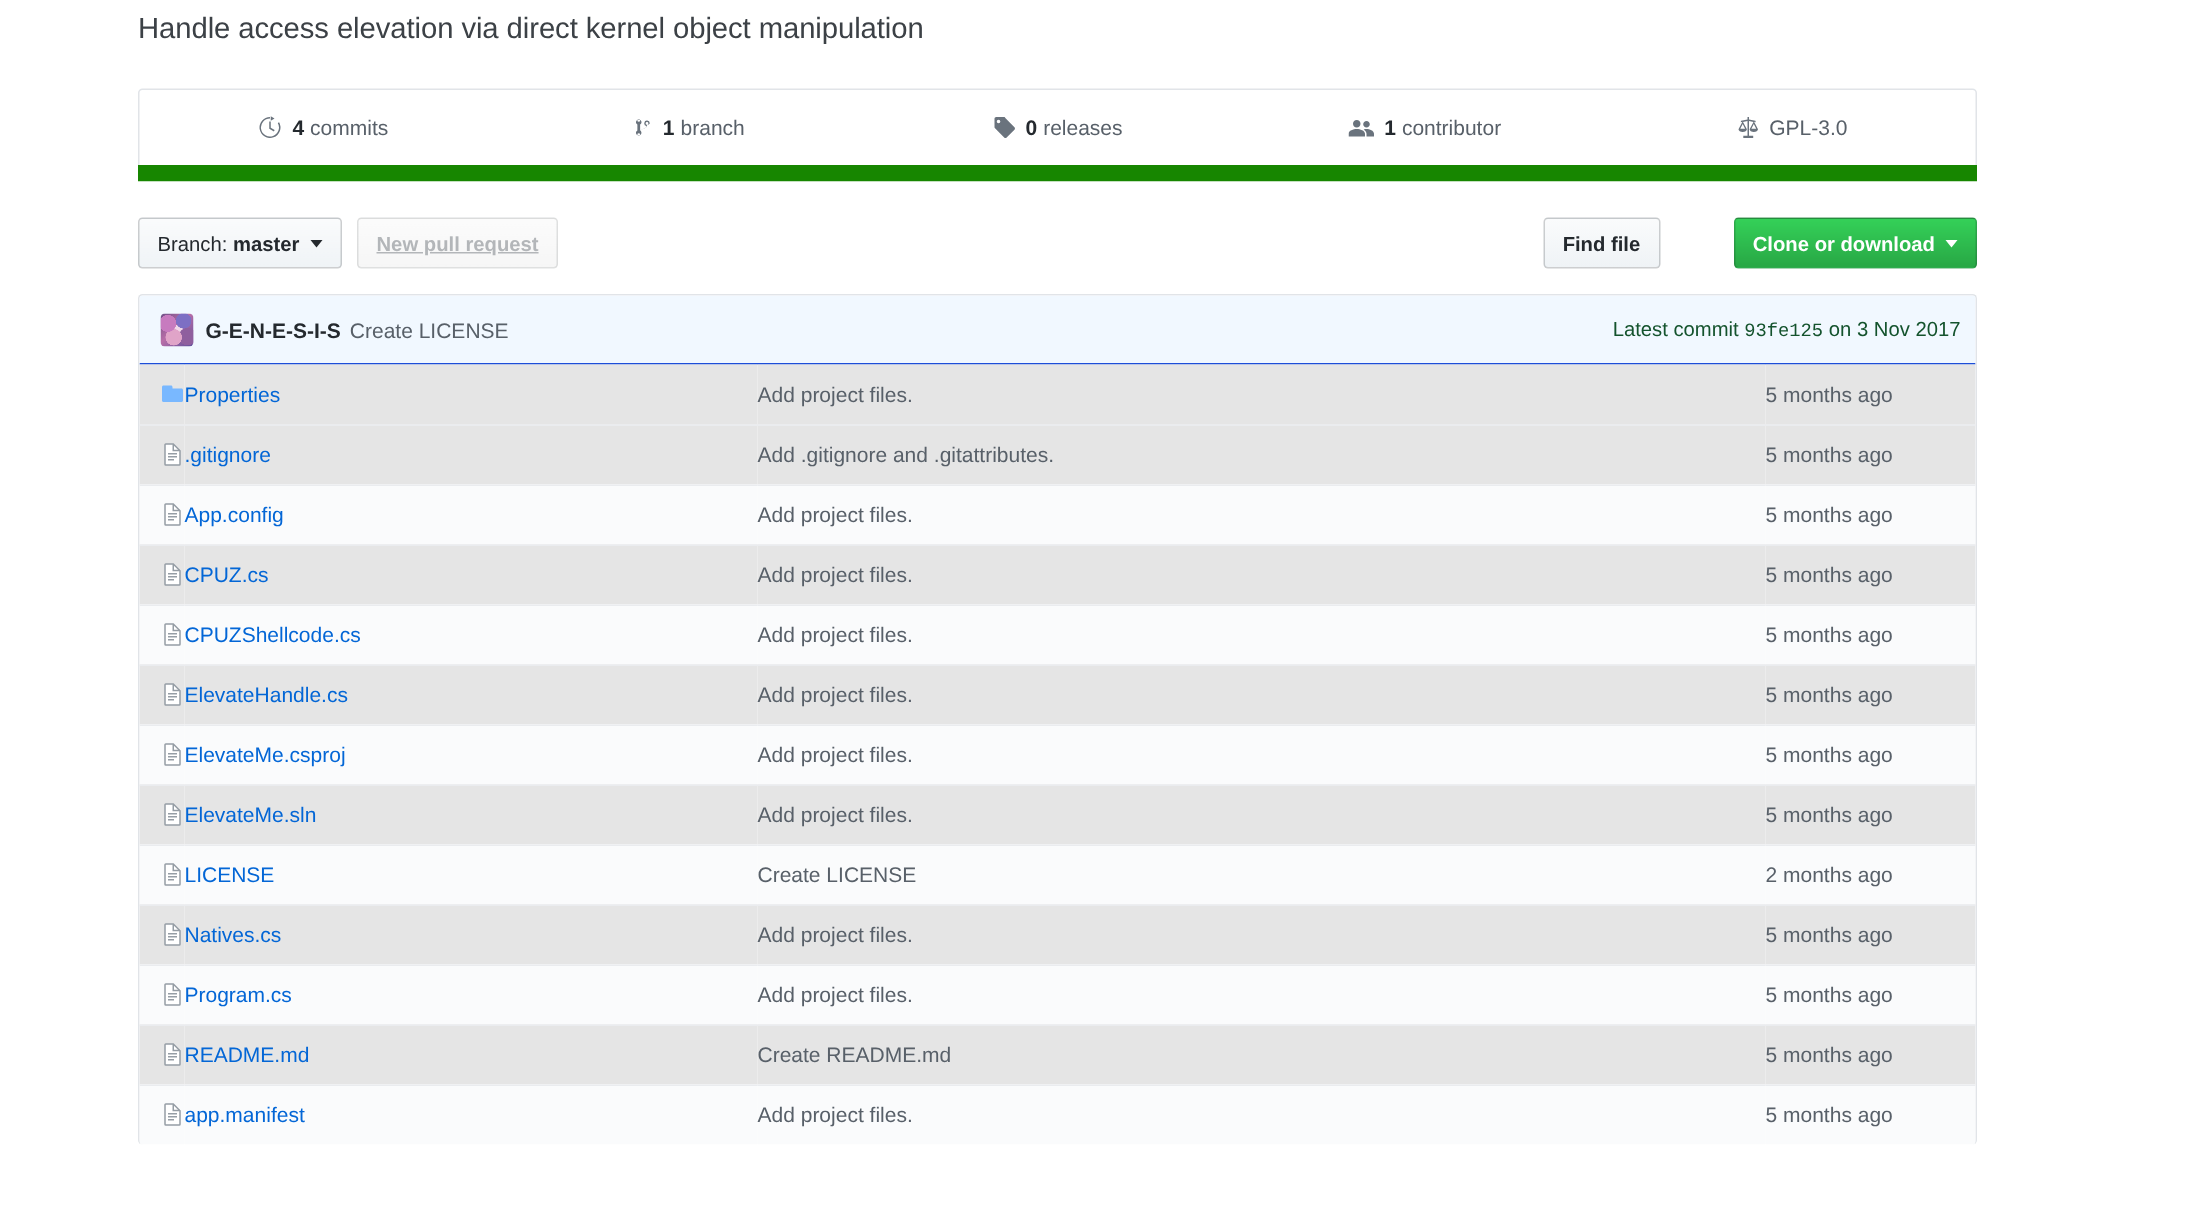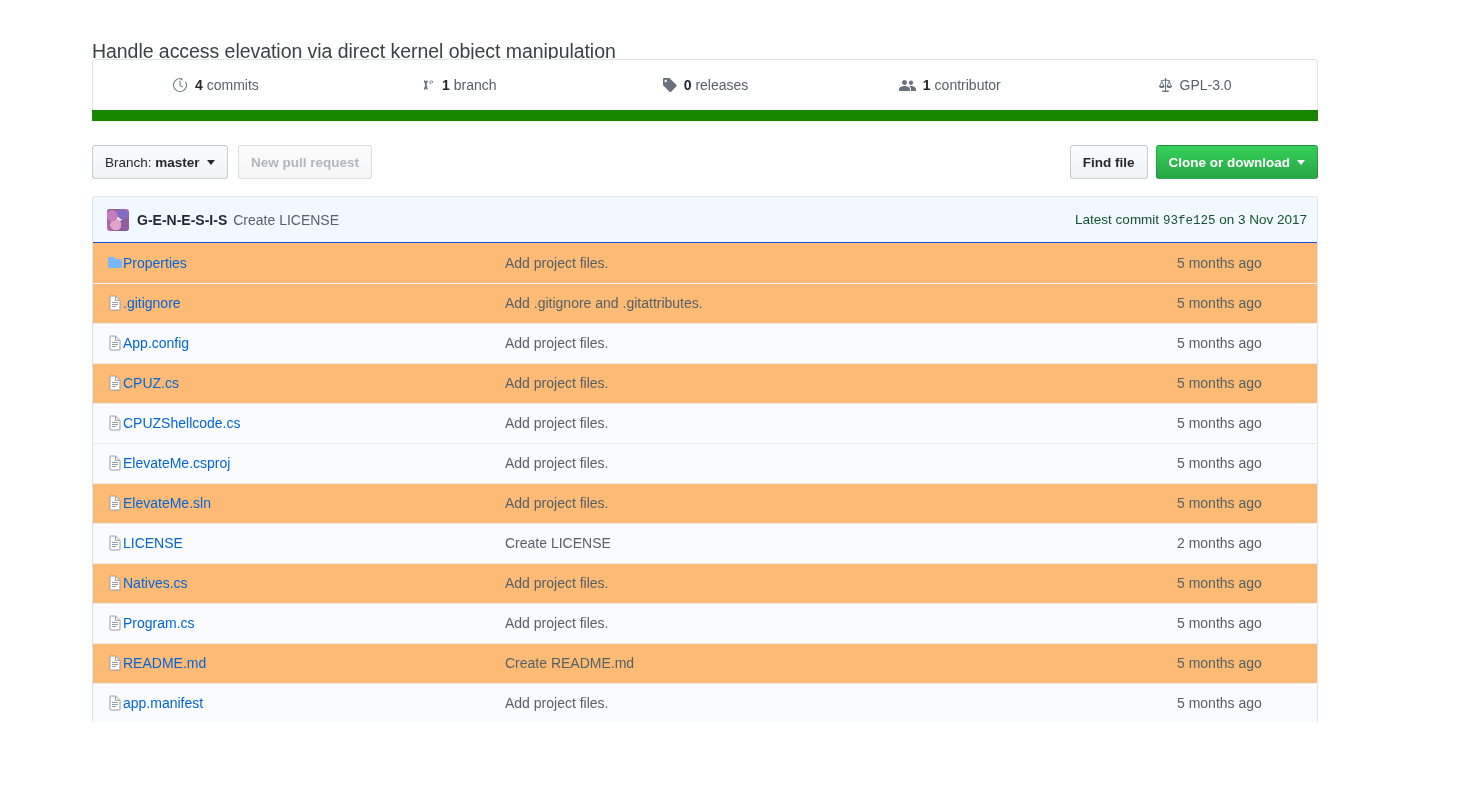--- a/index.html
+++ b/index.html
@@ -14,21 +14,20 @@
   .page { position: relative; width: 1459px; height: 810px; overflow: hidden; }
 
   
   .repo-description {
     position: absolute;
     left: 92px; top: 8px;
     font-size: 19.5px;
     color: #3c4146;
     letter-spacing: -0.05px;
     white-space: nowrap;
-    margin-top: 32px;
   }
 
   
   .overview-box {
     position: absolute;
     left: 92px; top: 59px;
     width: 1226px;
     border: 1px solid #e1e4e8;
     border-radius: 3px 3px 0 0;
     background: #ffffff;
@@ -101,22 +100,22 @@
     border-color: rgba(27,31,35,0.12);
     cursor: default;
   }
   .btn-primary {
     color: #ffffff;
     background-image: linear-gradient(#34d058, #28a745);
     background-color: #28a745;
     border-color: rgba(27,31,35,0.2);
   }
   .btn-left { position: absolute; left: 0; top: 0; }
-  .btn-pr { position: absolute; left: 146px; top: 0; }
-  .toolbar-right { position: absolute; right: 0; top: 0; display: flex; }
+  .btn-pr { position: absolute; left: 146px; top: 0; text-decoration: underline; }
+  .toolbar-right { position: absolute; right: 0; top: 0; display: flex; gap: 41px; }
   .btn-find { margin-right: 8px; }
   .caret {
     display: inline-block;
     width: 0; height: 0;
     margin-left: 7px;
     border-top: 5px solid currentColor;
     border-right: 4px solid transparent;
     border-left: 4px solid transparent;
     vertical-align: middle;
   }
@@ -159,21 +158,21 @@
   .commit-meta {
     margin-left: auto;
     color: #14532d;
     font-size: 13.5px;
     white-space: nowrap;
   }
   .commit-meta .sha { font-family: "Liberation Mono", monospace; font-size: 12.5px; }
 
   .files { width: 100%; border-collapse: collapse; }
   .files tr { height: 40px; }
-  .files tr.even { background: #fdba74; }
+  .files tr.even { background: #e5e5e5; }
   .files tr.odd { background: #fafbfc; }
   .files td {
     border-top: 1px solid #eaecef;
     font-size: 14px;
     padding: 0;
     vertical-align: middle;
   }
   .files tr:first-child td { border-top: none; }
   .cell-icon {
     width: 28px;
@@ -356,20 +355,32 @@
               <span class="octicon"><svg width="16" height="16" viewBox="0 0 12 16" fill="none">
                   <path d="M6.5 1H1.5a.5.5 0 0 0-.5.5v13a.5.5 0 0 0 .5.5h9a.5.5 0 0 0 .5-.5V5.5L6.5 1z" fill="#fff" stroke="#959da5" stroke-width="1"></path>
                   <path d="M6.5 1.2V5.4h4.2" stroke="#959da5" stroke-width="1" fill="none"></path>
                   <path d="M3 7.5h6M3 9.5h6M3 11.5h4" stroke="#959da5" stroke-width="1"></path>
                 </svg></span>
             </td>
             <td class="cell-name"><a>CPUZShellcode.cs</a></td>
             <td class="cell-msg"><a>Add project files.</a></td>
             <td class="cell-age">5 months ago</td>
           </tr>
+          <tr class="even">
+            <td class="cell-icon">
+              <span class="octicon"><svg width="16" height="16" viewBox="0 0 12 16" fill="none">
+                  <path d="M6.5 1H1.5a.5.5 0 0 0-.5.5v13a.5.5 0 0 0 .5.5h9a.5.5 0 0 0 .5-.5V5.5L6.5 1z" fill="#fff" stroke="#959da5" stroke-width="1"></path>
+                  <path d="M6.5 1.2V5.4h4.2" stroke="#959da5" stroke-width="1" fill="none"></path>
+                  <path d="M3 7.5h6M3 9.5h6M3 11.5h4" stroke="#959da5" stroke-width="1"></path>
+                </svg></span>
+            </td>
+            <td class="cell-name"><a>ElevateHandle.cs</a></td>
+            <td class="cell-msg"><a>Add project files.</a></td>
+            <td class="cell-age">5 months ago</td>
+          </tr>
           <tr class="odd">
             <td class="cell-icon">
               <span class="octicon"><svg width="16" height="16" viewBox="0 0 12 16" fill="none">
                   <path d="M6.5 1H1.5a.5.5 0 0 0-.5.5v13a.5.5 0 0 0 .5.5h9a.5.5 0 0 0 .5-.5V5.5L6.5 1z" fill="#fff" stroke="#959da5" stroke-width="1"></path>
                   <path d="M6.5 1.2V5.4h4.2" stroke="#959da5" stroke-width="1" fill="none"></path>
                   <path d="M3 7.5h6M3 9.5h6M3 11.5h4" stroke="#959da5" stroke-width="1"></path>
                 </svg></span>
             </td>
             <td class="cell-name"><a>ElevateMe.csproj</a></td>
             <td class="cell-msg"><a>Add project files.</a></td>

